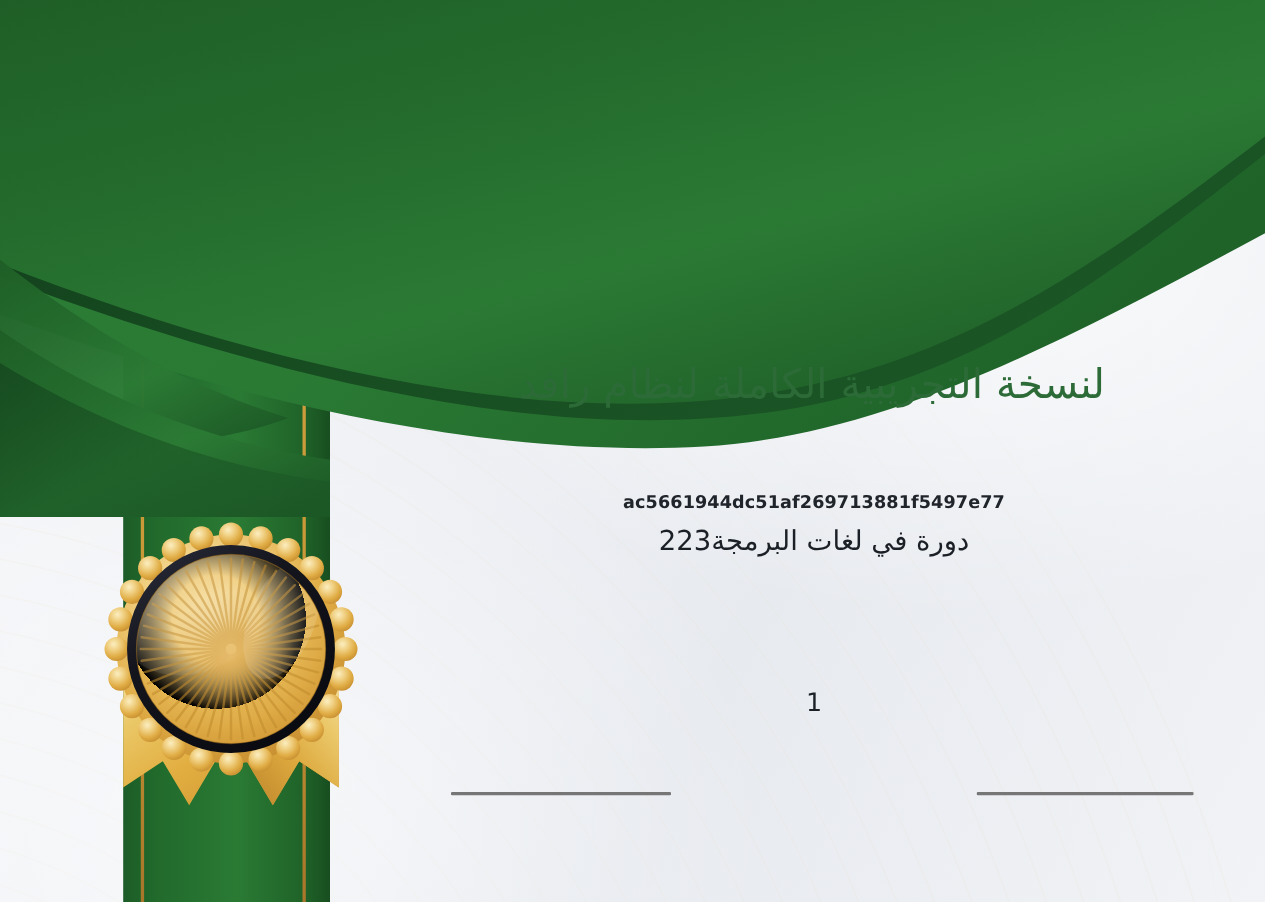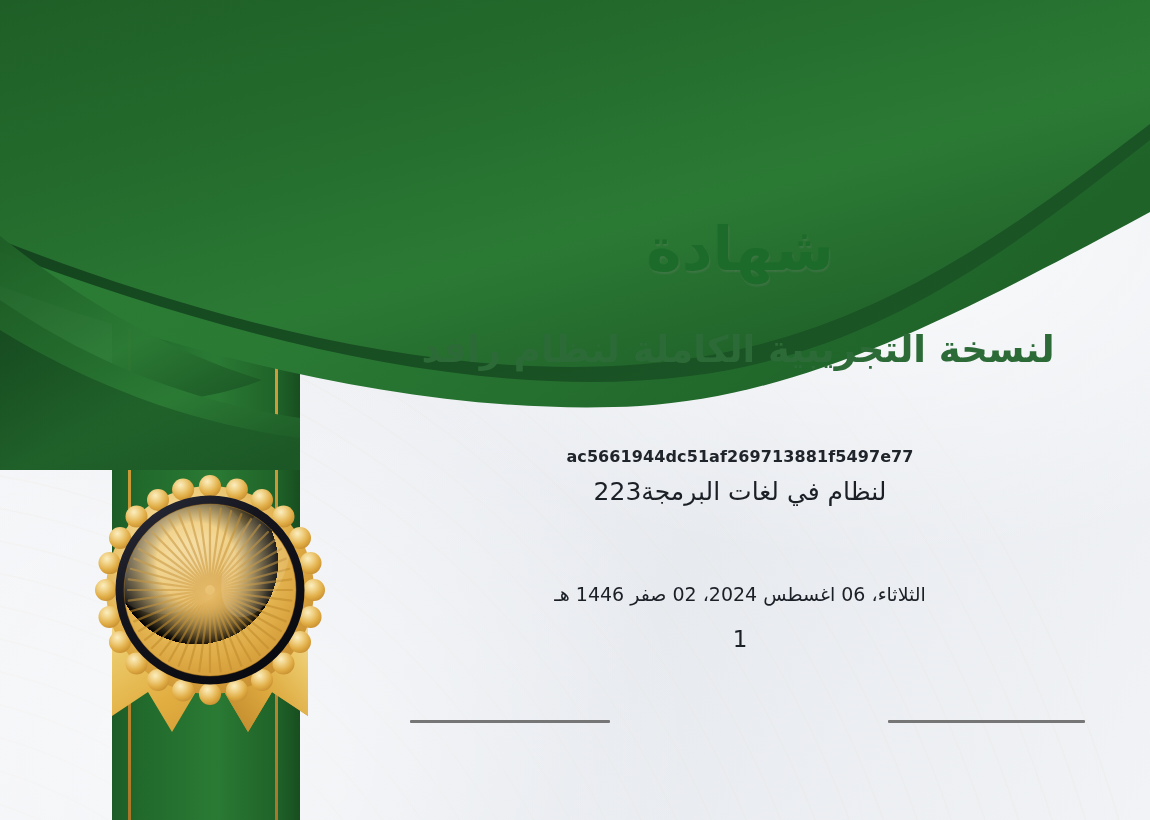--- a/index.html
+++ b/index.html
@@ -101,21 +101,21 @@
     line-height: 1.1;
     text-shadow: 1px 2px 2px rgba(120,130,120,0.28);
   }
 
   .subtitle {
     position: absolute;
     top: 328px;
     left: 0;
     right: 4px;
     font-size: 37px;
-    font-weight: 700;
+    font-weight: 400;
     color: #2c6b37;
     line-height: 1.2;
   }
 
   .hash {
     position: absolute;
     top: 447px;
     left: 0;
     right: 0;
     font-size: 16px;
@@ -427,29 +427,27 @@
         <circle cx="150" cy="152" r="58" fill="url(#discCore)"></circle>
         <ellipse cx="118" cy="116" rx="72" ry="54" fill="url(#discGloss)" transform="rotate(-26 118 116)"></ellipse>
         <ellipse cx="196" cy="124" rx="30" ry="56" fill="#ffffff" opacity="0.12" transform="rotate(22 196 124)"></ellipse>
       </g>
       <circle cx="150" cy="150" r="86" fill="none" stroke="#a8731f" stroke-width="1" opacity="0.5"></circle>
     </svg>
   </div>
 
   <div class="content">
 
-    <div class="title">شهادة</div>
 
     <div class="subtitle">لنسخة التجريبية الكاملة لنظام رافد</div>
 
     <div class="hash">ac5661944dc51af269713881f5497e77</div>
 
-    <div class="course">لنظام في لغات البرمجة223</div>
-
-    <div class="issue-date">الثلاثاء، 06 اغسطس 2024، 02 صفر 1446 هـ</div>
+    <div class="course">دورة في لغات البرمجة223</div>
+
 
     <div class="serial">1</div>
 
   </div>
 
   <div class="sig-line one"></div>
   <div class="sig-line two"></div>
 
 </div>
 

